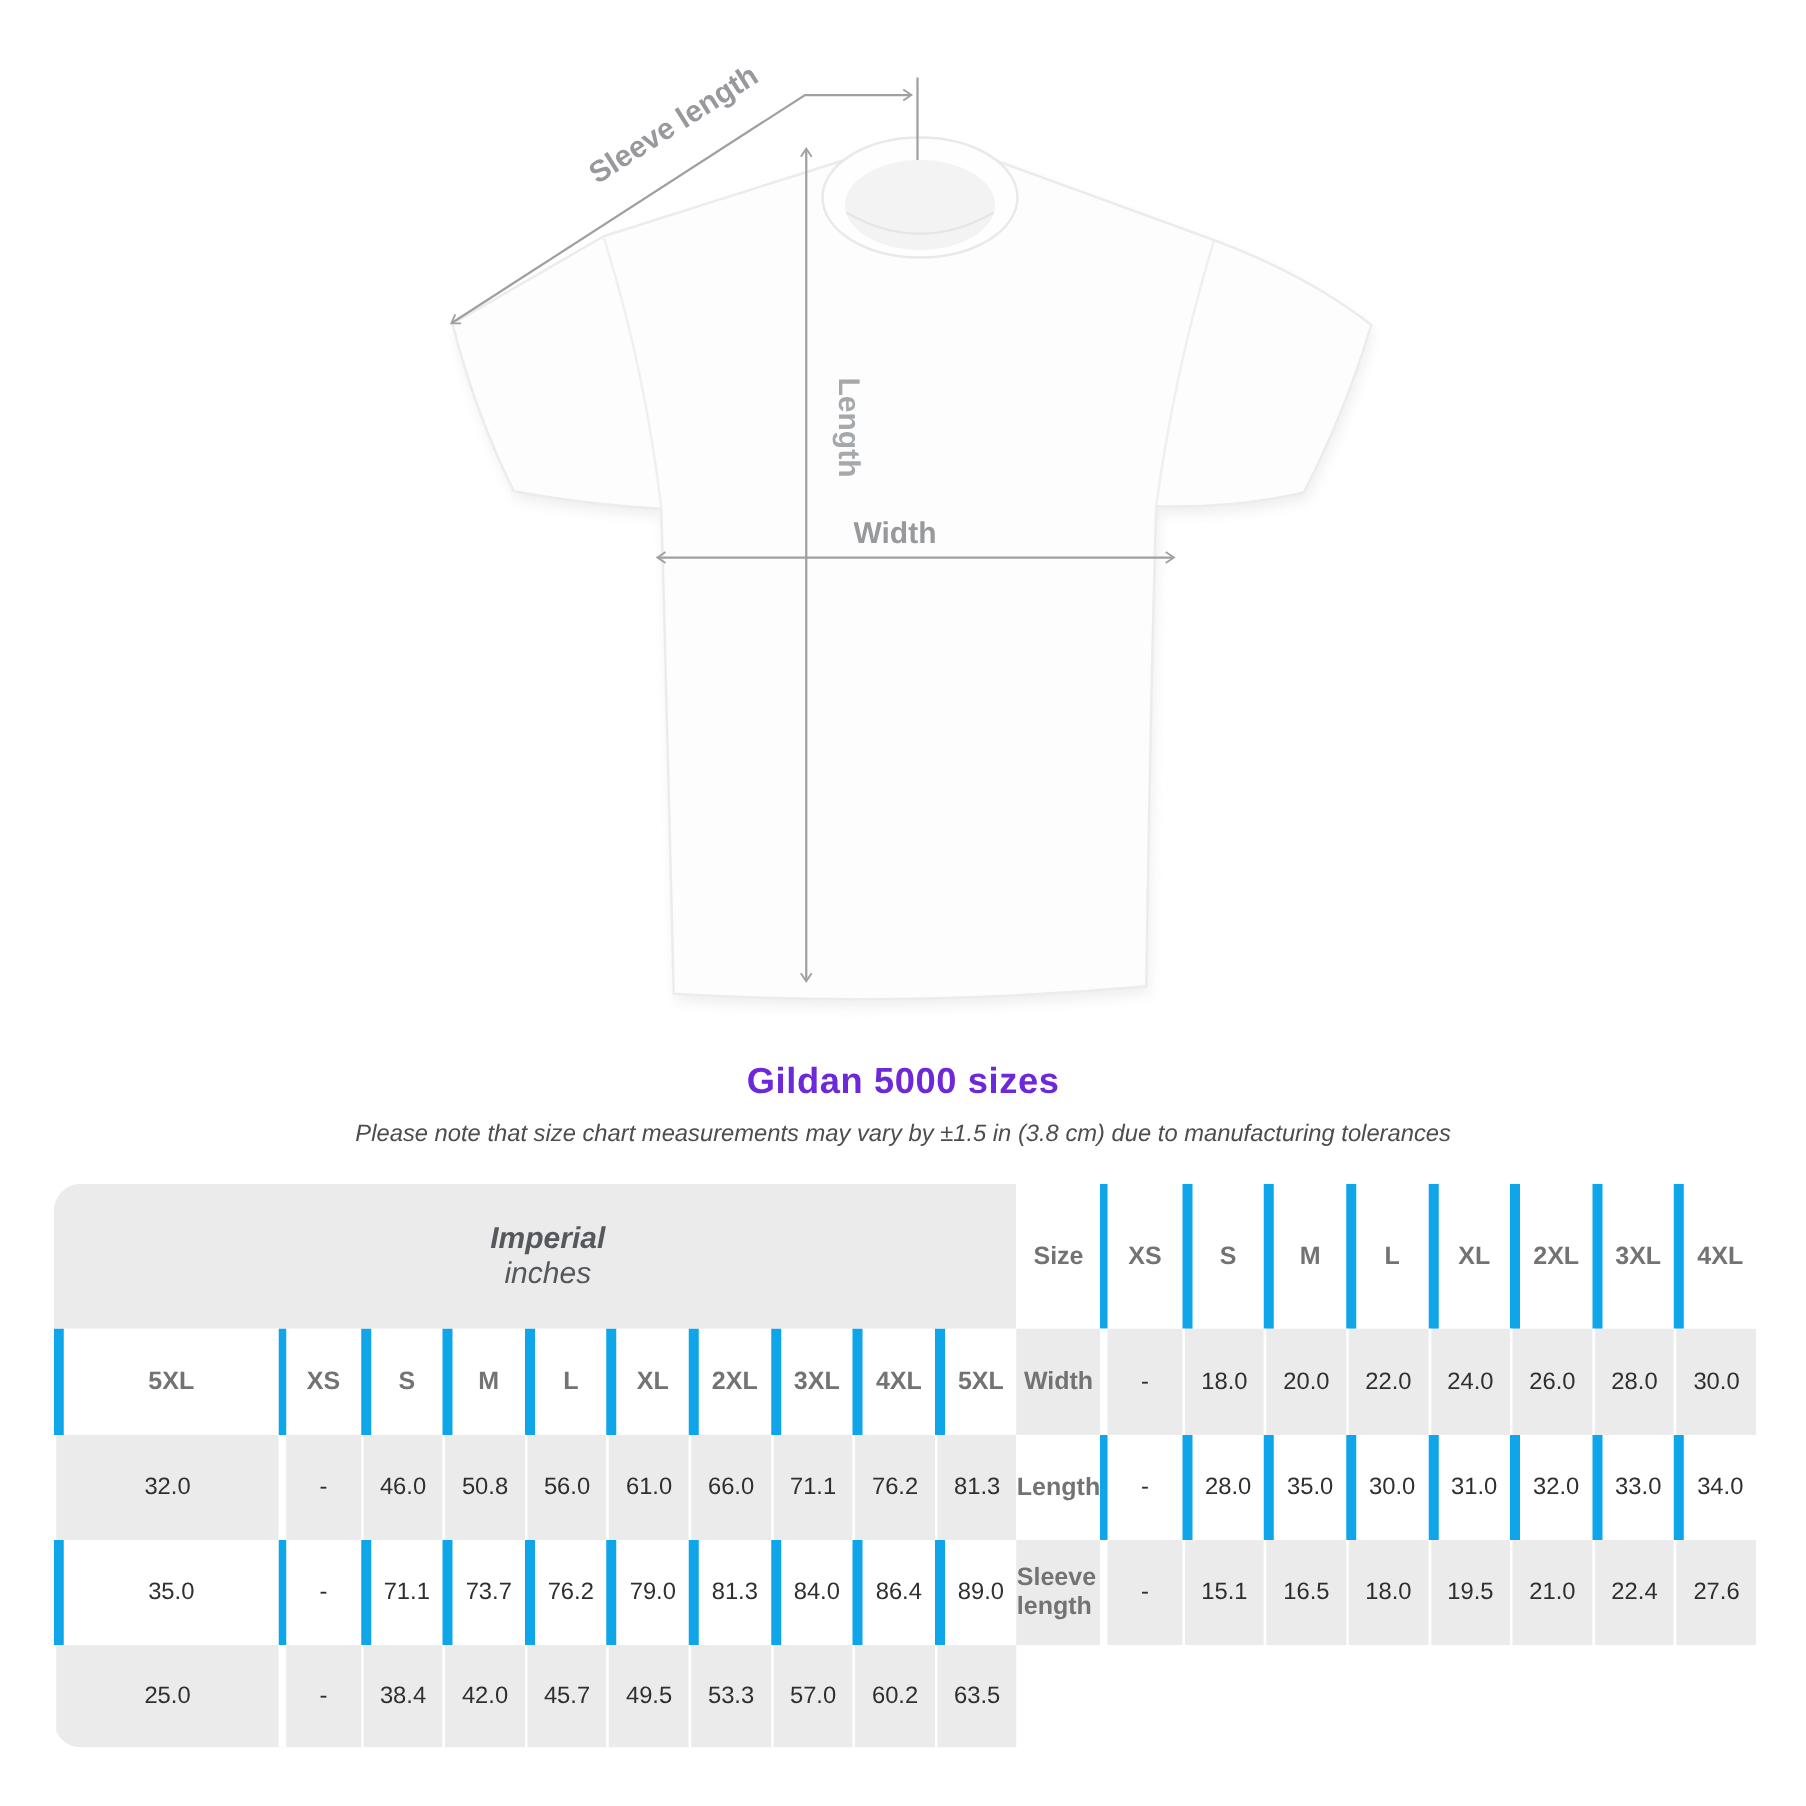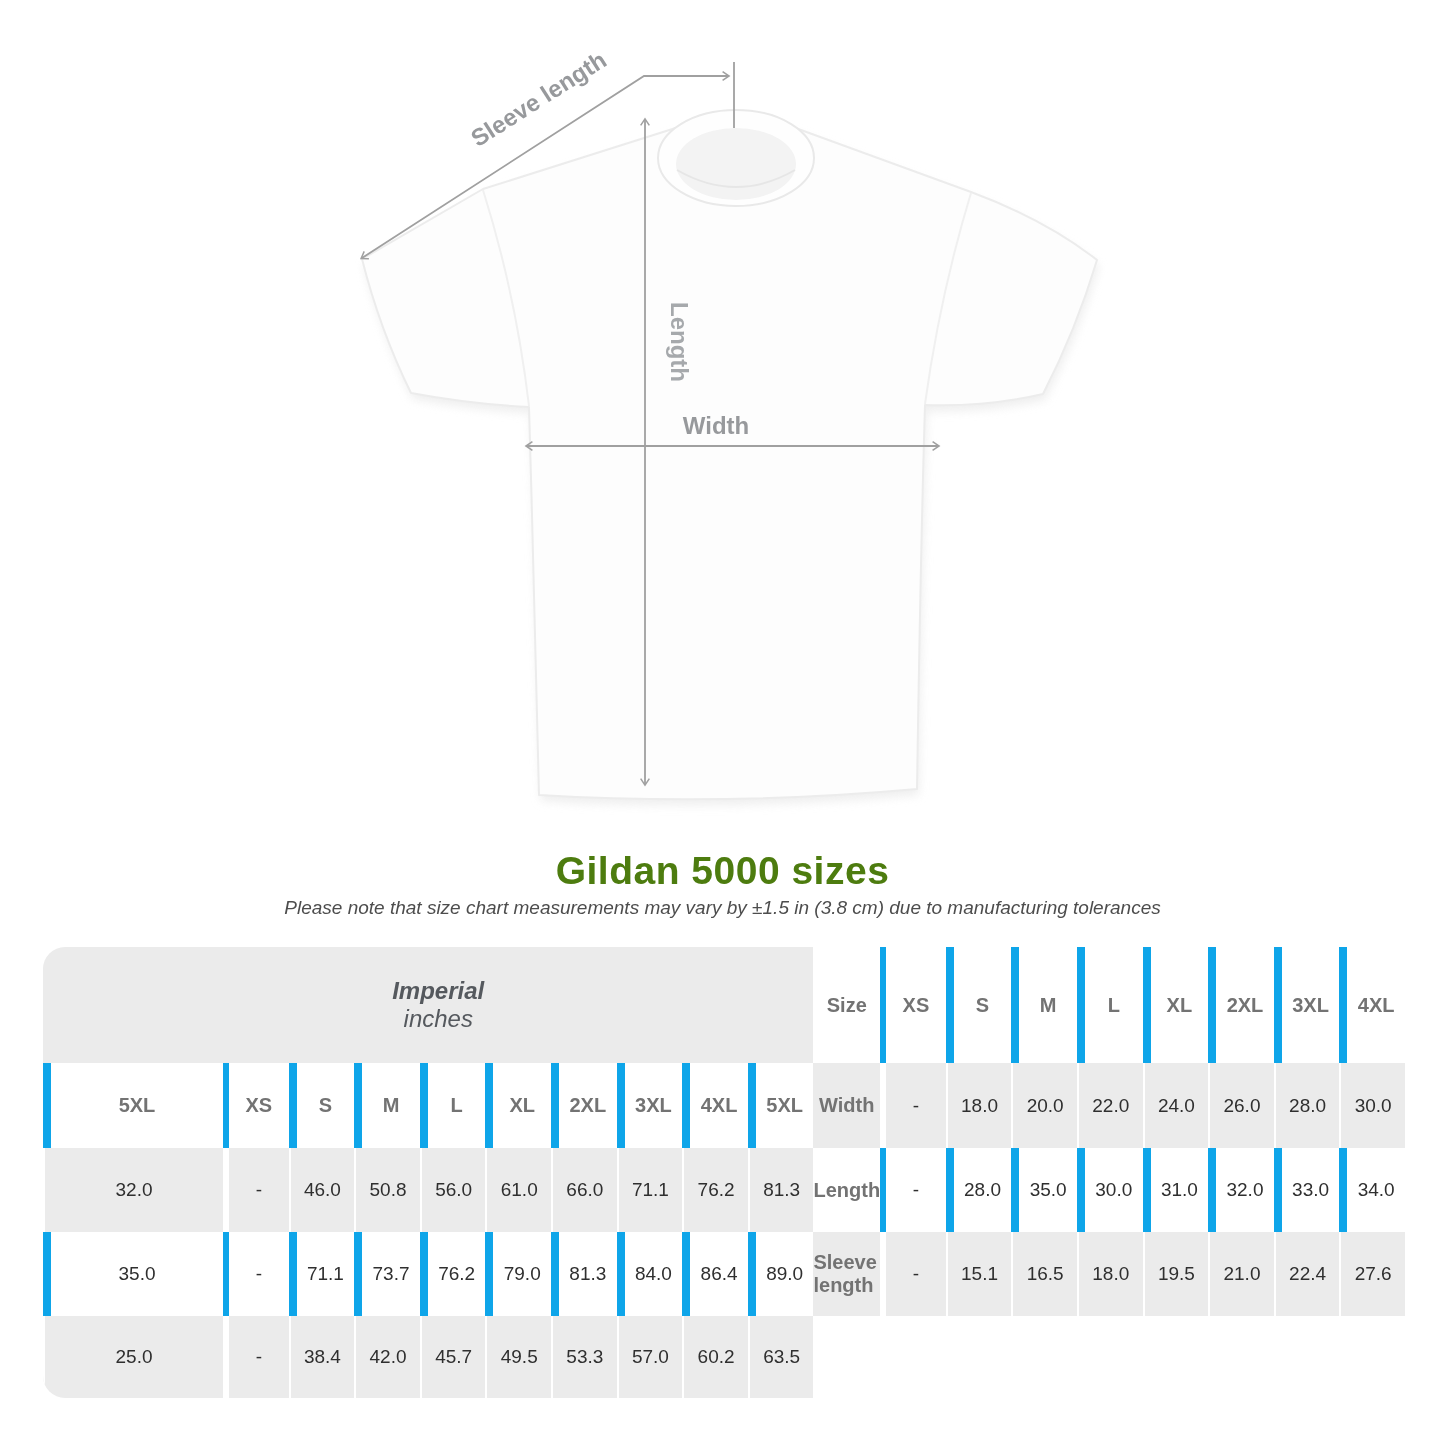--- a/index.html
+++ b/index.html
@@ -4,21 +4,21 @@
 <style>
   * { box-sizing: border-box; margin: 0; padding: 0; }
   html, body { width: 1445px; height: 1445px; background: #ffffff; }
   body { font-family: "Liberation Sans", sans-serif; position: relative; overflow: hidden; }
 
   .figure { position: absolute; left: 330px; top: 40px; width: 790px; height: 790px; }
   .figlabel { font-family: "Liberation Sans", sans-serif; font-weight: bold; font-size: 24px; fill: #97999c; }
   .figlabel.light { fill: #a6a9ac; }
 
   .title { position: absolute; left: 0; top: 849px; width: 100%; text-align: center;
-           font-size: 39px; font-weight: bold; color: #4d7c0f; letter-spacing: 0.5px; }
+           font-size: 29px; font-weight: bold; color: #6d28d9; letter-spacing: 0.5px; }
   .subtitle { position: absolute; left: 0; top: 897px; width: 100%; text-align: center;
               font-size: 19px; font-style: italic; color: #4d4d4d; }
 
   .size-table { position: absolute; left: 43px; top: 947px; width: 1362px; height: 451px;
                 border-radius: 22px; overflow: hidden; display: grid;
                 grid-template-columns: 180px repeat(18, 1fr);
                 grid-template-rows: 116px 85px 84px 84px 82px; }
   .band { background: #ebebeb; display: flex; flex-direction: column; align-items: center;
           justify-content: center; gap: 0; grid-row: 1; padding-left: 20px; }
   .band.imp { grid-column: 1 / 11; }

